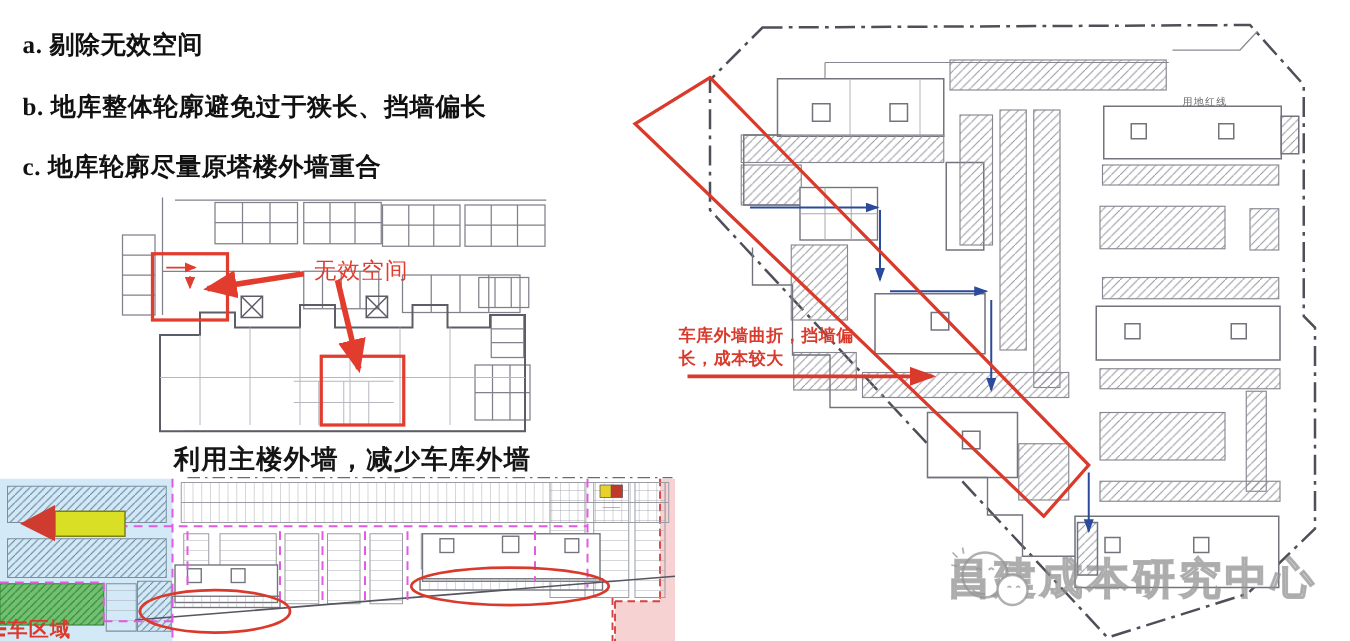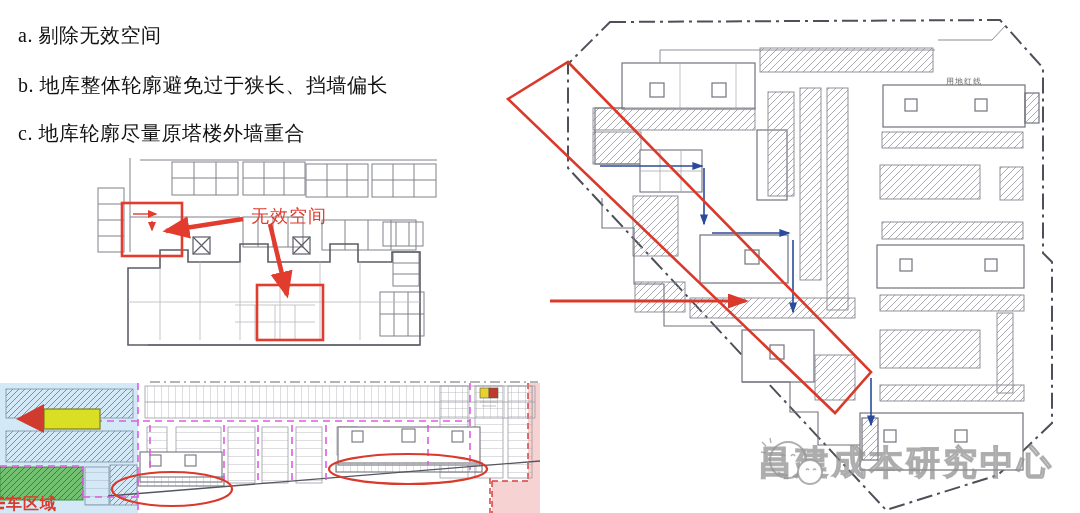--- a/index.html
+++ b/index.html
@@ -3,21 +3,21 @@
 <meta charset="utf-8">
 <style>
   html,body{margin:0;padding:0;background:#fff;}
   .page{position:relative;width:1080px;height:513px;background:#ffffff;overflow:hidden;
         font-family:"Liberation Sans",sans-serif;}
   svg{position:absolute;display:block;}
   .abs{position:absolute;}
 
   
   .note{position:absolute;left:18px;font-family:"Liberation Serif","DejaVu Serif",serif;
-        font-size:20px;font-weight:400;color:#111;letter-spacing:.5px;white-space:nowrap;}
+        font-size:20px;font-weight:700;color:#111;letter-spacing:.5px;white-space:nowrap;}
   .note-a{top:22px;} .note-b{top:72px;} .note-c{top:120px;}
 
   
   .invalid-label{position:absolute;left:251px;top:204px;color:#e23c2e;font-size:18px;
         font-weight:400;letter-spacing:1px;white-space:nowrap;}
   .plan1-caption{position:absolute;left:139px;top:353px;color:#151515;font-size:21px;
         font-weight:700;letter-spacing:1px;white-space:nowrap;}
 
   
   .corner-label{position:absolute;left:6px;top:494px;color:#d93a2b;font-size:16px;
@@ -107,20 +107,21 @@
     <g fill="none" stroke="#e23c2e">
       <rect x="122" y="203" width="60" height="53" stroke-width="2.6"></rect>
       <rect x="257" y="285" width="66" height="55" stroke-width="2.6"></rect>
       <line x1="243" y1="219" x2="166" y2="231" stroke-width="4.5" marker-end="url(#redHead)"></line>
       <line x1="270" y1="224" x2="287" y2="295" stroke-width="4.5" marker-end="url(#redHead)"></line>
       <line x1="133" y1="214" x2="156" y2="214" stroke-width="1.4" marker-end="url(#redHeadSm)"></line>
       <line x1="152" y1="221" x2="152" y2="230" stroke-width="1.4" marker-end="url(#redHeadSm)"></line>
     </g>
   </svg>
   <div class="invalid-label">无效空间</div>
+  <div class="plan1-caption">利用主楼外墙，减少车库外墙</div>
 
   <svg class="abs" style="left:0;top:380px;" width="545" height="133" viewBox="0 380 545 133">
     <defs>
       <pattern id="vticks" width="7" height="32" patternUnits="userSpaceOnUse">
         <path d="M0,0 V32" stroke="#9fa0a8" stroke-width="0.7"></path>
       </pattern>
       <pattern id="hticks" width="30" height="8" patternUnits="userSpaceOnUse">
         <path d="M0,0 H30" stroke="#9fa0a8" stroke-width="0.7"></path>
       </pattern>
       <pattern id="diagHatch" width="6" height="6" patternUnits="userSpaceOnUse">
@@ -282,20 +283,21 @@
       <line x1="704" y1="168" x2="704" y2="224" marker-end="url(#blueHead)"></line>
       <line x1="712" y1="233" x2="789" y2="233" marker-end="url(#blueHead)"></line>
       <line x1="793" y1="240" x2="793" y2="312" marker-end="url(#blueHead)"></line>
       <line x1="871" y1="378" x2="871" y2="425" marker-end="url(#blueHead)"></line>
     </g>
 
     <polygon points="568,62 871,372 835,413 508,99" fill="none" stroke="#d93a2b" stroke-width="2.6"></polygon>
 
     <line x1="550" y1="301" x2="746" y2="301" stroke="#d93a2b" stroke-width="3" marker-end="url(#redHead3)"></line>
   </svg>
+  <div class="site-note">车库外墙曲折，挡墙偏长，成本较大</div>
   <div class="boundary-label">用地红线</div>
 
   <div class="watermark">
     <svg width="72" height="58" viewBox="0 0 72 58">
       <g fill="none" stroke="rgba(150,150,150,0.75)" stroke-width="2">
         <circle cx="30" cy="26" r="18"></circle>
         <circle cx="52" cy="38" r="12" fill="#ffffff"></circle>
         <path d="M23,22 q2,-3 4,0 M33,22 q2,-3 4,0" stroke-width="1.6"></path>
         <path d="M48,36 q1.5,-2 3,0 M55,36 q1.5,-2 3,0" stroke-width="1.4"></path>
         <path d="M20,38 q4,4 10,3" stroke-width="1.6"></path>

